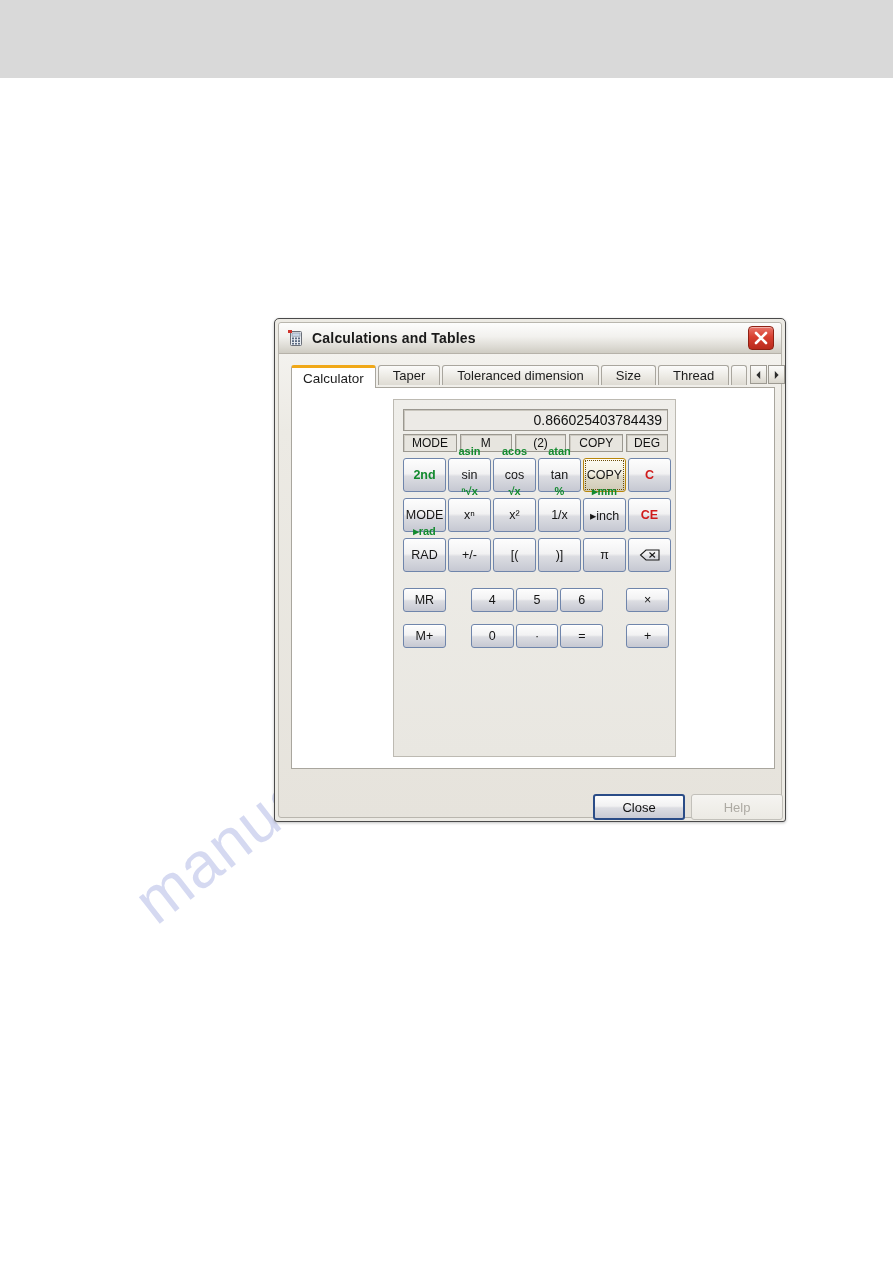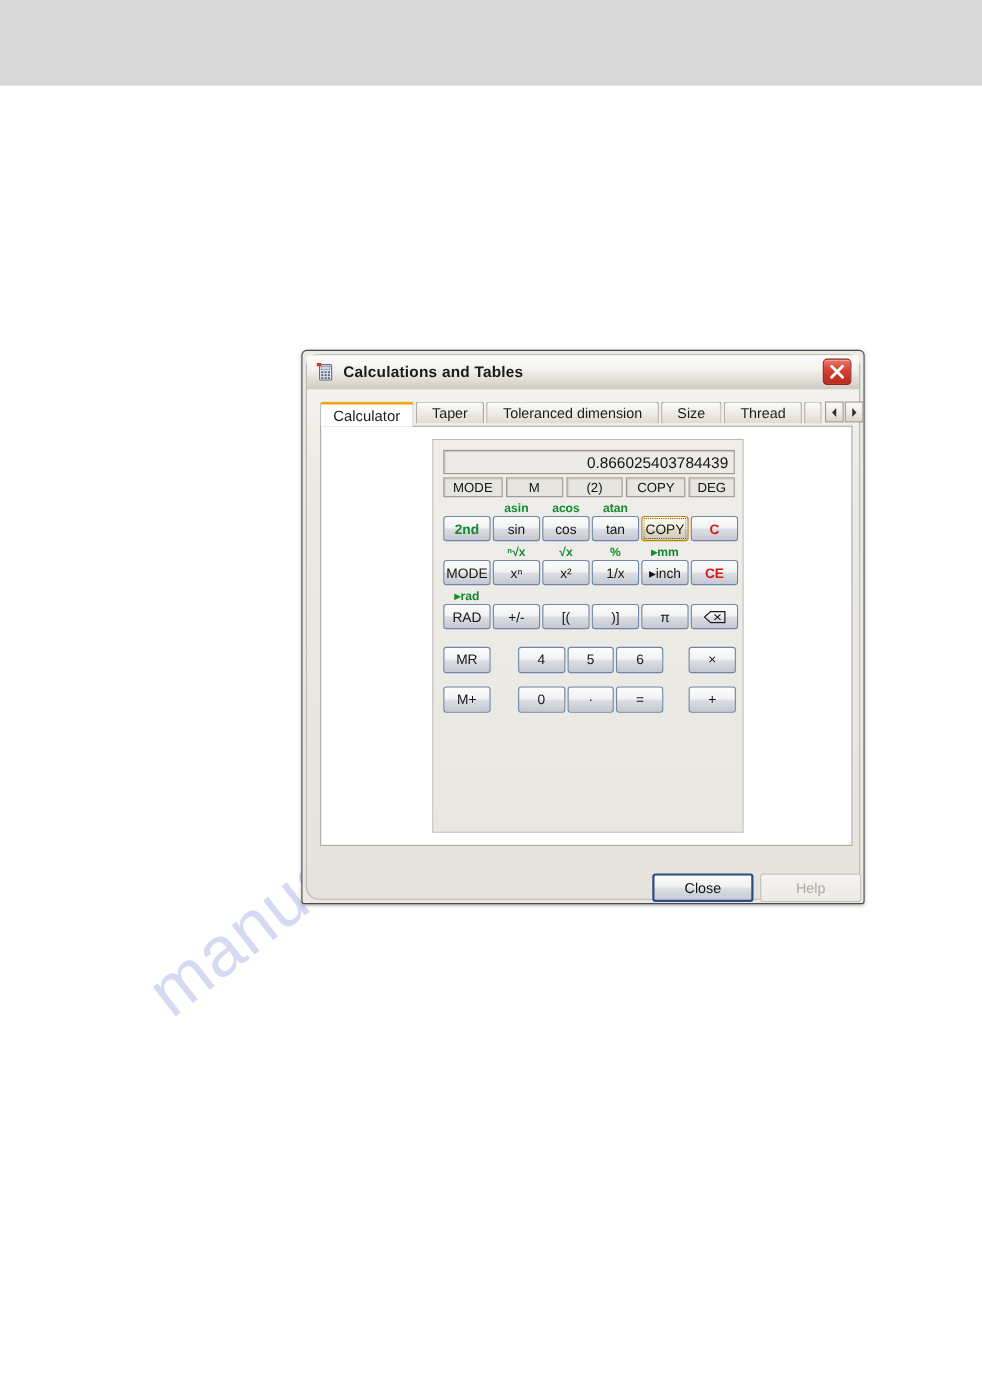--- a/index.html
+++ b/index.html
@@ -55,21 +55,21 @@
     background: #eceae4;
     border: 1px solid #4a4a4a;
     border-radius: 5px 5px 3px 3px;
     box-sizing: border-box;
     box-shadow: 0 1px 3px rgba(0,0,0,0.25);
   }
   .window-inner {
     position: absolute;
     left: 3px; top: 3px; right: 3px; bottom: 3px;
     border: 1px solid #b9b6ae;
-    border-radius: 12px;
+    border-radius: 3px;
     background: linear-gradient(180deg,#f6f5f2 0%, #eceae4 22%, #e6e3dc 100%);
     box-sizing: border-box;
   }
 
   
   .titlebar {
     position: absolute;
     left: 0; top: 0;
     width: 100%;
     height: 31px;
@@ -258,21 +258,21 @@
     color: #128a2e;
     line-height: 12px;
     height: 13px;
     white-space: nowrap;
     font-weight: bold;
   }
   .shift-label.blank { visibility: hidden; }
 
   .key {
     width: 43px;
-    height: 23px;
+    height: 34px;
     border: 1px solid #6f85ab;
     border-radius: 3px;
     background: linear-gradient(180deg,#fdfdfd 0%, #f2f2f3 46%, #dcdde2 54%, #c6c8d2 100%);
     font-size: 12.5px;
     color: #151515;
     display: flex;
     align-items: center;
     justify-content: center;
     box-sizing: border-box;
     cursor: pointer;

